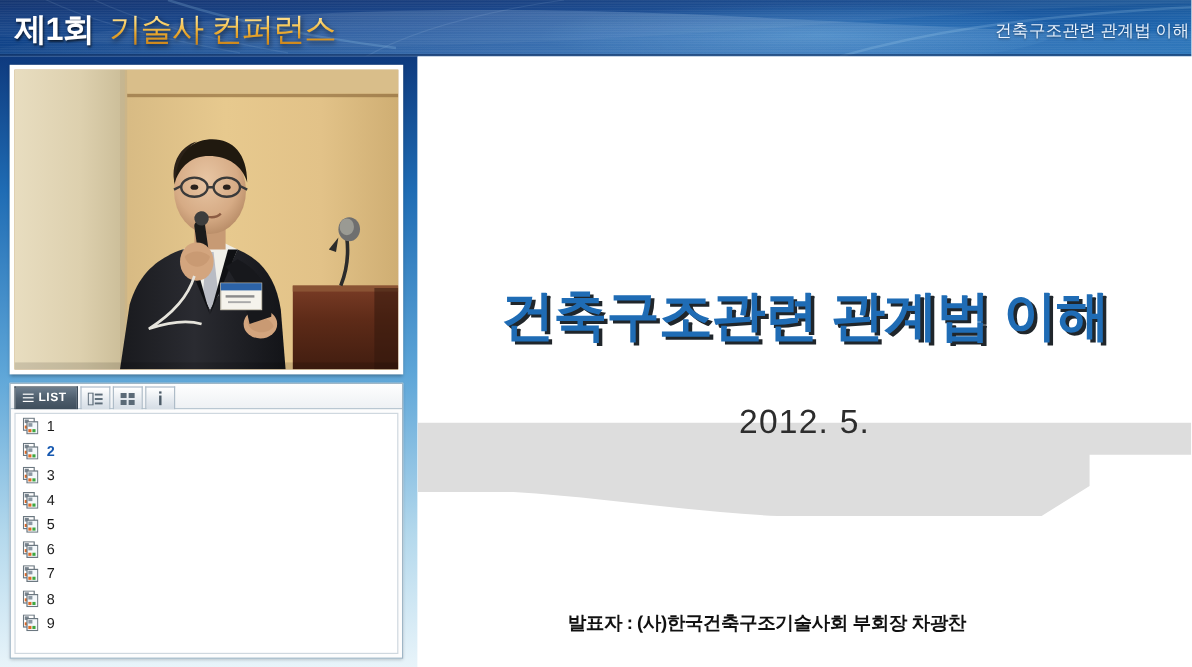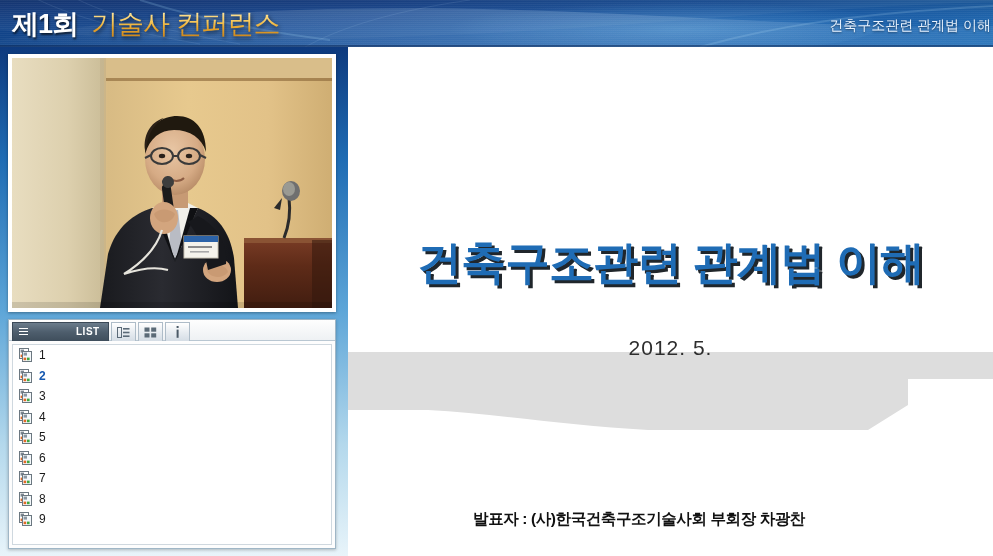--- a/index.html
+++ b/index.html
@@ -160,21 +160,21 @@
     background: linear-gradient(180deg,#6b7c8c 0%, #4e5e6d 50%, #3f4e5c 100%);
     border-color: #3b4957;
     color: #ffffff;
     font-weight: bold;
     letter-spacing: 0.5px;
     gap: 4px;
   }
   .tab.tab-icon {
     width: 25px;
   }
-  .tab-label { font-size: 10px; line-height: 1; margin-left: 44px; }
+  .tab-label { font-size: 10px; line-height: 1; }
   .icon-hamburger {
     display: inline-block;
     width: 9px; height: 8px;
     position: relative;
   }
   .icon-hamburger i {
     position: absolute;
     left: 0; width: 9px; height: 1px;
     background: #ffffff;
     display: block;
@@ -244,21 +244,21 @@
     color: #1f6cb5;
     text-shadow: 3px 3px 0px #20262b;
     white-space: nowrap;
   }
   .slide-date {
     position: absolute;
     left: 0;
     top: 289px;
     width: 645px;
     text-align: center;
-    font-size: 21px;
+    font-size: 28px;
     color: #2d2d2d;
     letter-spacing: 1px;
   }
   .slide-presenter {
     position: absolute;
     left: 0;
     top: 462px;
     width: 582px;
     text-align: center;
     font-size: 15.5px;

